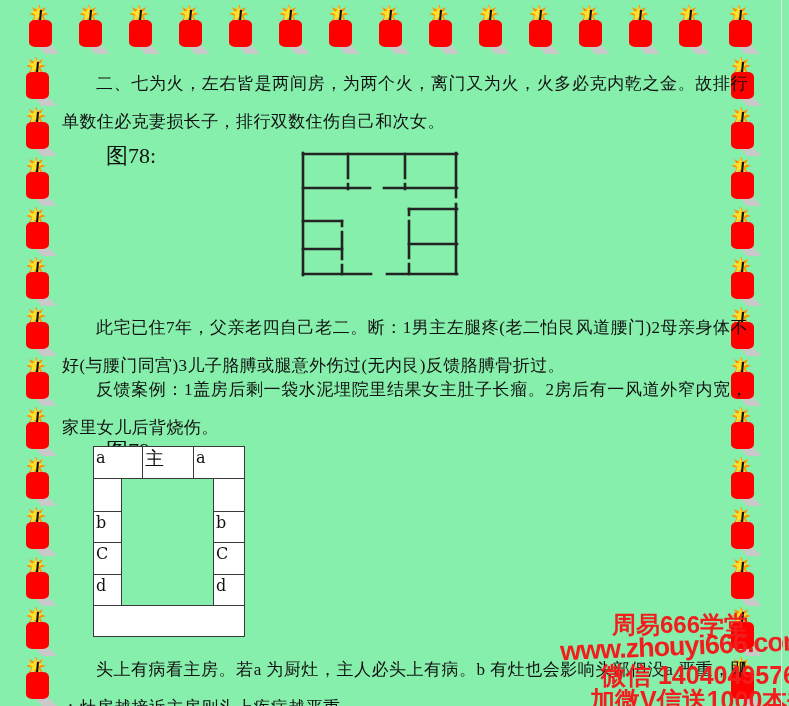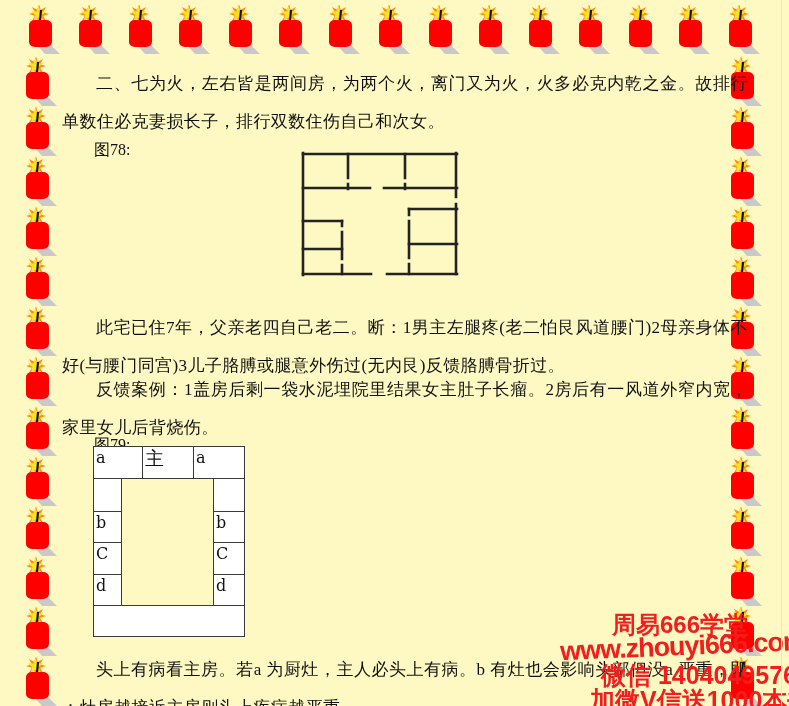--- a/index.html
+++ b/index.html
@@ -1,19 +1,19 @@
 <!DOCTYPE html>
 <html lang="zh" style="--fc-body: #fe0000; --fc-star: #ffe12b; --fc-star-outline: #ff9100; --fc-fuse: #111111; --fc-shadow: #c9c9c9; --wm-color: #f21d1d;"><head>
 <meta charset="utf-8">
 <style>
   html,body{margin:0;padding:0;background:#fff;}
   .page{
     position:relative;
     width:789px;height:706px;
-    background:#fef9c3;
+    background:#86efac;
     overflow:hidden;
     font-family:"Liberation Serif","DejaVu Serif",serif;
     color:#111;
   }
   
   .fc-row{position:absolute;left:22px;top:5px;width:738px;height:52px;
     display:flex;justify-content:space-between;}
   .fc-col{position:absolute;top:57px;height:649px;width:40px;
     display:flex;flex-direction:column;justify-content:space-between;}
   .fc-col.left{left:19px;}
@@ -22,21 +22,21 @@
   
   .para{
     position:absolute;left:62px;width:686px;
     font-size:17px;line-height:38px;
     letter-spacing:.4px;
     text-align:justify;text-indent:2em;
     line-break:anywhere;word-break:break-all;
   }
   .figlabel{
     position:absolute;left:62px;width:686px;
-    font-size:16px;line-height:28px;text-indent:2em;
+    font-size:22px;line-height:28px;text-indent:2em;
   }
   
   .fig78{position:absolute;left:301px;top:151px;}
   .fig78 path{stroke:#232323;stroke-width:2.6;fill:none;stroke-linecap:square;}
   
   .fig79{position:absolute;left:93px;top:446px;width:152px;height:191px;}
   .f79cell{
     position:absolute;box-sizing:border-box;
     border:1px solid #3a3a3a;background:#fff;
     font-size:16px;line-height:17px;padding:2px 0 0 2px;

